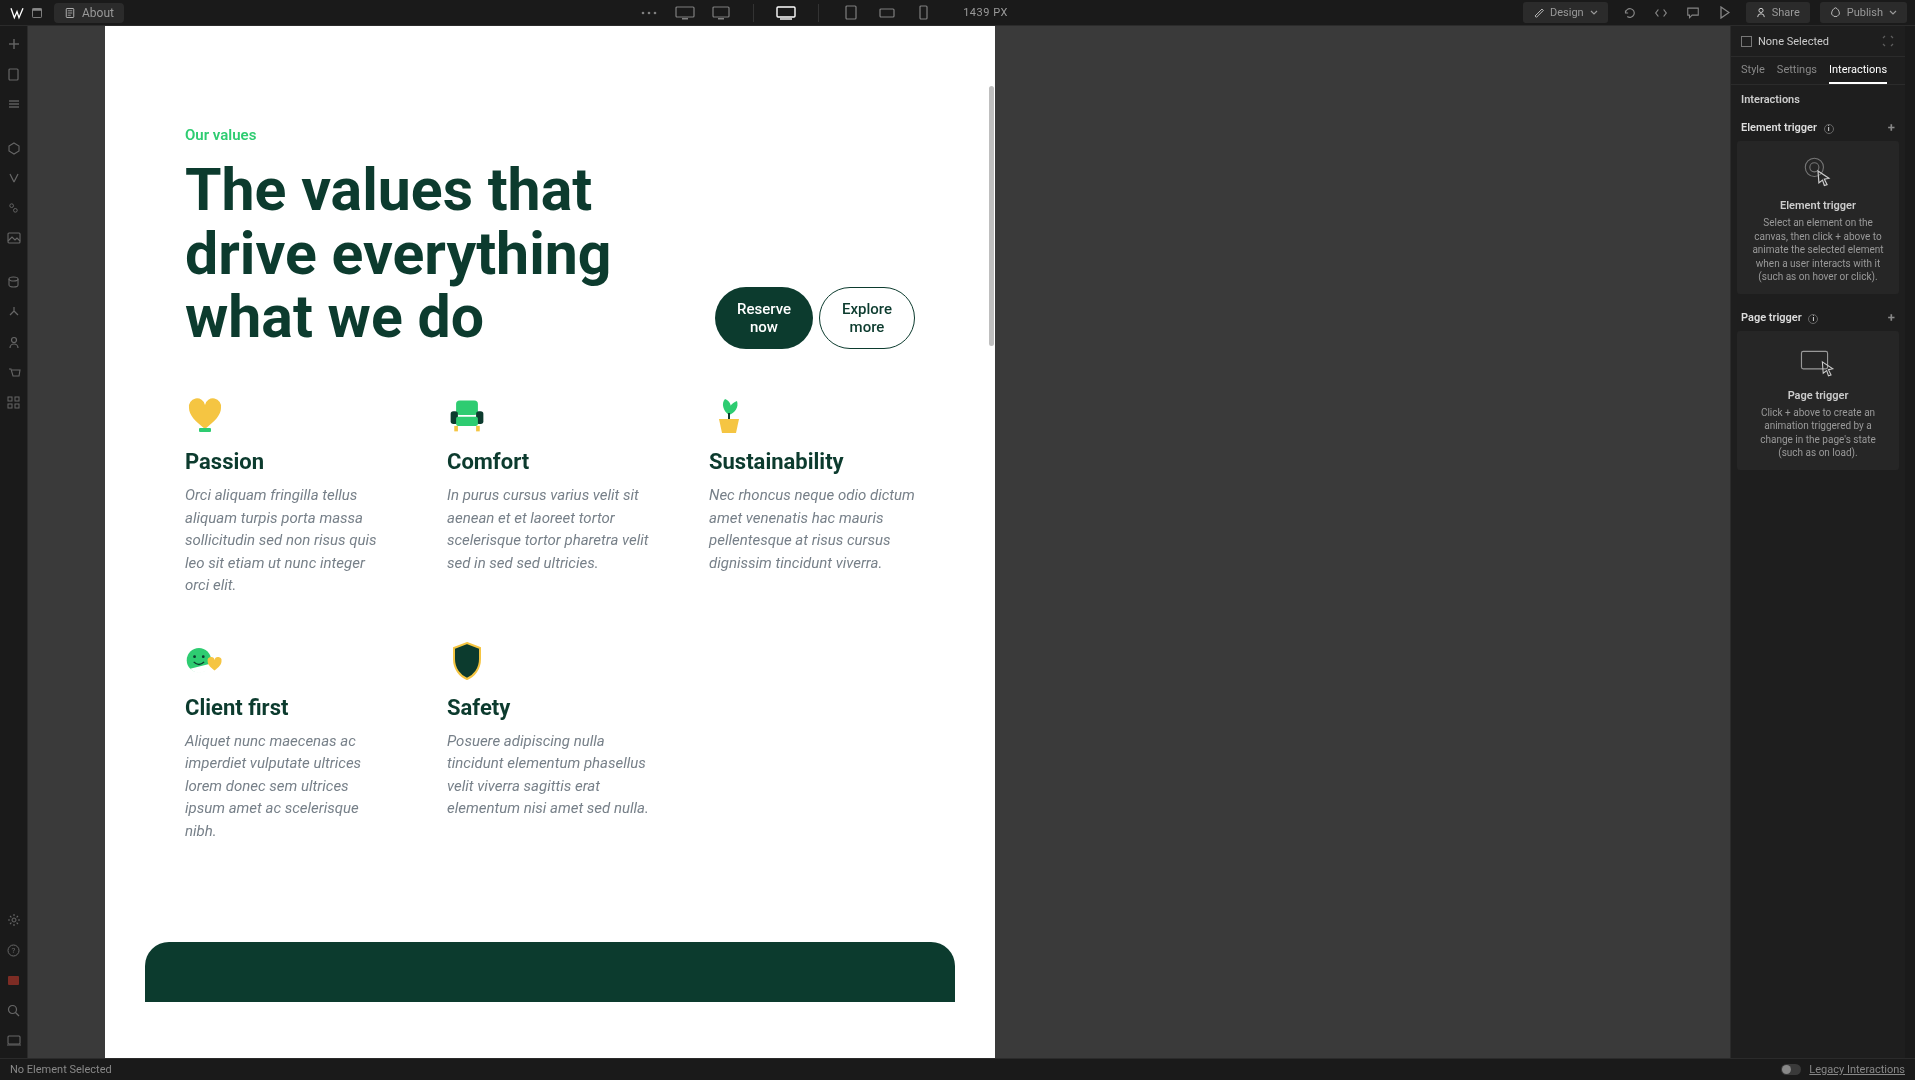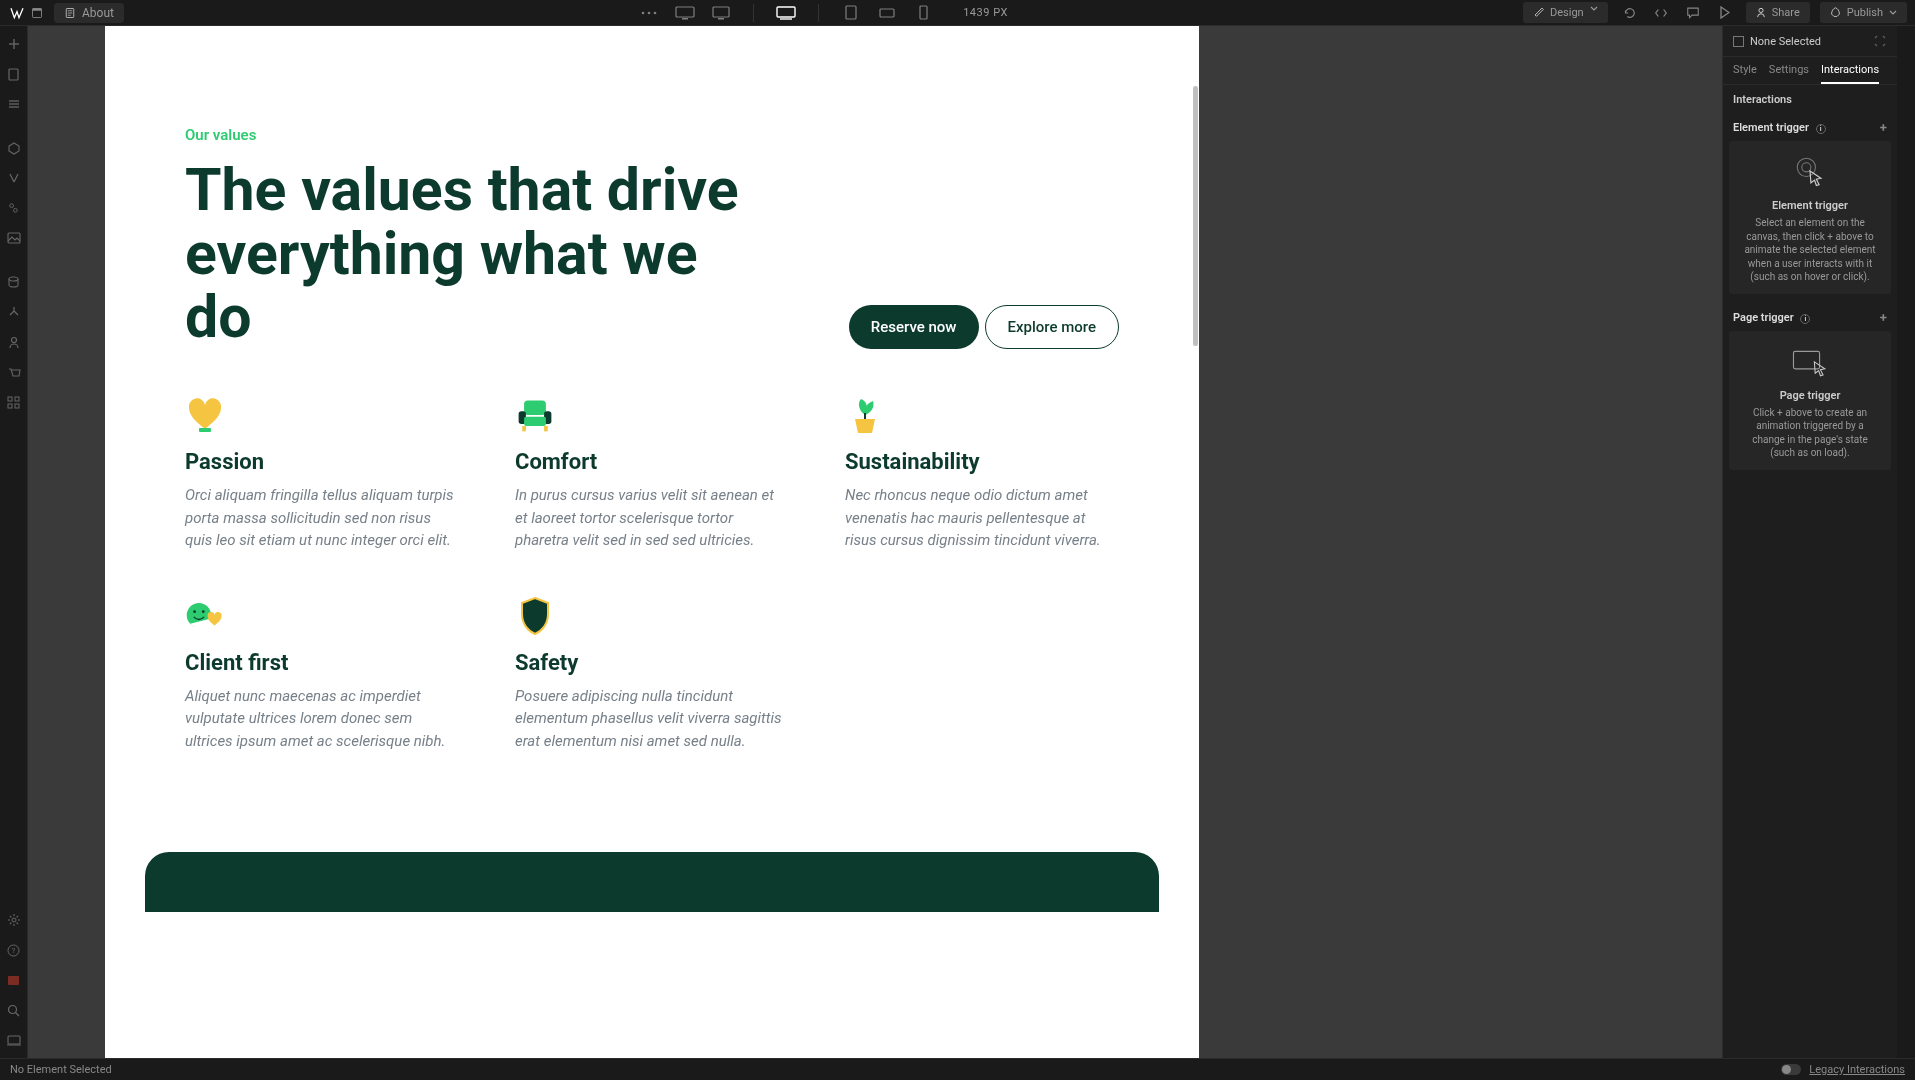--- a/index.html
+++ b/index.html
@@ -10,59 +10,59 @@
 .topbar .page-chip { display: flex; align-items: center; gap: 6px; background: #2b2b2b; border-radius: 4px; padding: 3px 10px; margin-left: 8px; }
 .topbar .page-chip .page-icon { width: 12px; height: 12px; }
 .topbar .w-logo { width: 18px; height: 18px; display: flex; align-items: center; justify-content: center; }
 .topbar .spacer { flex: 1; }
 .topbar .bp-group { display: flex; align-items: center; gap: 16px; }
 .topbar .bp-icon { width: 20px; height: 16px; display: flex; align-items: center; justify-content: center; opacity: 0.7; cursor: pointer; }
 .topbar .bp-icon.active { opacity: 1; }
 .topbar .bp-sep { width: 1px; height: 18px; background: #333; margin: 0 6px; }
 .topbar .px { margin-left: 14px; font-size: 11px; letter-spacing: 0.5px; }
 .topbar .right-group { display: flex; align-items: center; gap: 10px; margin-left: auto; }
-.topbar .design-btn { display: flex; align-items: flex-start; gap: 6px; background: #2b2b2b; padding: 4px 10px; border-radius: 3px; font-size: 11px; cursor: pointer; }
+.topbar .design-btn { display: flex; align-items: center; gap: 6px; background: #2b2b2b; padding: 4px 10px; border-radius: 3px; font-size: 11px; cursor: pointer; }
 .topbar .icon-btn { width: 22px; height: 22px; display: flex; align-items: center; justify-content: center; opacity: 0.75; cursor: pointer; }
 .topbar .share-btn, .topbar .publish-btn { display: flex; align-items: center; gap: 6px; background: #2b2b2b; padding: 4px 10px; border-radius: 3px; font-size: 11px; cursor: pointer; }
 .topbar .home-icon { width: 14px; height: 14px; display: flex; align-items: center; justify-content: center; margin-left: 4px; margin-right: 2px; }
 
 
 .leftrail { position: absolute; left: 0; top: 26px; bottom: 22px; width: 28px; background: #1a1a1a; border-right: 1px solid #2b2b2b; display: flex; flex-direction: column; align-items: center; padding-top: 10px; gap: 14px; }
 .leftrail .rail-icon { width: 16px; height: 16px; opacity: 0.6; cursor: pointer; display: flex; align-items: center; justify-content: center; }
 .leftrail .rail-spacer { flex: 1; }
 .leftrail .rail-bottom { display: flex; flex-direction: column; align-items: center; gap: 14px; padding-bottom: 10px; }
 
 
 .res-label { position: absolute; left: 78px; top: 200px; font-size: 10px; color: #777; writing-mode: vertical-rl; transform: rotate(180deg); letter-spacing: 0.3px; }
 .res-desktop { font-weight: 600; color: #aaa; }
 
 
 .canvas-wrap { position: absolute; left: 28px; right: 175px; top: 26px; bottom: 22px; background: #3a3a3a; overflow: hidden; }
-.canvas { position: absolute; left: 77px; top: 0; width: 1094px; bottom: 0; background: #fff; overflow: hidden; }
+.canvas { position: absolute; left: 77px; top: 0; width: 890px; bottom: 0; background: #fff; overflow: hidden; }
 .canvas-scroll { position: absolute; right: 0; top: 0; bottom: 0; width: 8px; }
 .canvas-scroll .thumb { position: absolute; right: 1px; top: 60px; width: 5px; height: 260px; background: #bfbfbf; border-radius: 3px; }
 
 
 .page { padding: 100px 80px 0 80px; color: #0c3b2e; }
 .eyebrow { color: #2ecc71; font-size: 15px; font-weight: 600; margin-bottom: 14px; }
 .hero-row { display: flex; align-items: flex-end; justify-content: space-between; margin-bottom: 46px; }
 .headline { font-size: 59px; font-weight: 700; line-height: 1.08; color: #0c3b2e; max-width: 560px; }
 .cta-row { display: flex; gap: 6px; }
 .btn-primary { background: #0c3b2e; color: #fff; border: none; border-radius: 999px; padding: 12px 22px; font-size: 15px; font-weight: 500; cursor: pointer; }
 .btn-secondary { background: #fff; color: #0c3b2e; border: 1px solid #0c3b2e; border-radius: 999px; padding: 12px 22px; font-size: 15px; font-weight: 500; cursor: pointer; }
 
 .grid { display: grid; grid-template-columns: repeat(3, 1fr); column-gap: 56px; row-gap: 44px; }
 .card .card-icon { width: 40px; height: 40px; margin-bottom: 14px; display: flex; align-items: center; justify-content: center; }
 .card h3 { font-size: 22px; font-weight: 700; color: #0c3b2e; margin-bottom: 10px; }
 .card p { font-size: 15px; line-height: 1.5; color: #778089; max-width: 280px; font-style: italic; }
 
 .footer-band { margin: 100px 40px 0 40px; height: 60px; background: #0c3b2e; border-radius: 24px 24px 0 0; }
 
 
-.rightpanel { position: absolute; right: 18px; top: 26px; bottom: 22px; width: 175px; background: #1e1e1e; border-left: 1px solid #2b2b2b; font-size: 11px; color: #ccc; display: flex; flex-direction: column; }
+.rightpanel { position: absolute; right: 10px; top: 26px; bottom: 22px; width: 175px; background: #1e1e1e; border-left: 1px solid #2b2b2b; font-size: 11px; color: #ccc; display: flex; flex-direction: column; }
 .rightpanel .sel-row { display: flex; align-items: center; padding: 8px 10px; gap: 6px; border-bottom: 1px solid #2b2b2b; }
 .rightpanel .sel-row .sq { width: 11px; height: 11px; border: 1px solid #777; }
 .rightpanel .tabs { display: flex; gap: 12px; padding: 6px 10px 0 10px; border-bottom: 1px solid #2b2b2b; }
 .rightpanel .tab { padding-bottom: 6px; color: #888; cursor: pointer; }
 .rightpanel .tab.active { color: #fff; border-bottom: 2px solid #fff; }
 .rightpanel .sec-label { padding: 8px 10px; font-weight: 600; font-size: 11px; }
 .rightpanel .trig-head { display: flex; align-items: center; justify-content: space-between; padding: 6px 10px; font-size: 11px; color: #ddd; font-weight: 600; }
 .rightpanel .trig-head .info { width: 10px; height: 10px; border: 1px solid #666; border-radius: 50%; display: inline-flex; align-items: center; justify-content: center; font-size: 7px; margin-left: 4px; }
 .rightpanel .trig-head .plus { font-size: 13px; color: #888; cursor: pointer; }
 .rightpanel .trig-box { margin: 0 6px 10px 6px; background: #262626; border-radius: 3px; padding: 10px; display: flex; flex-direction: column; align-items: center; text-align: center; }

